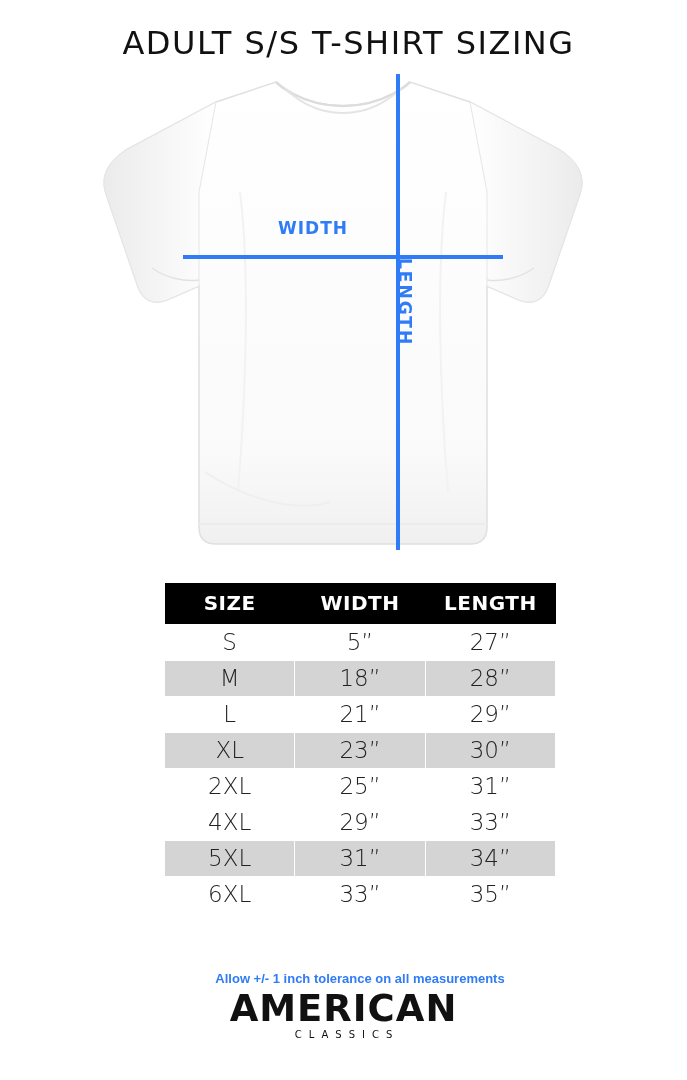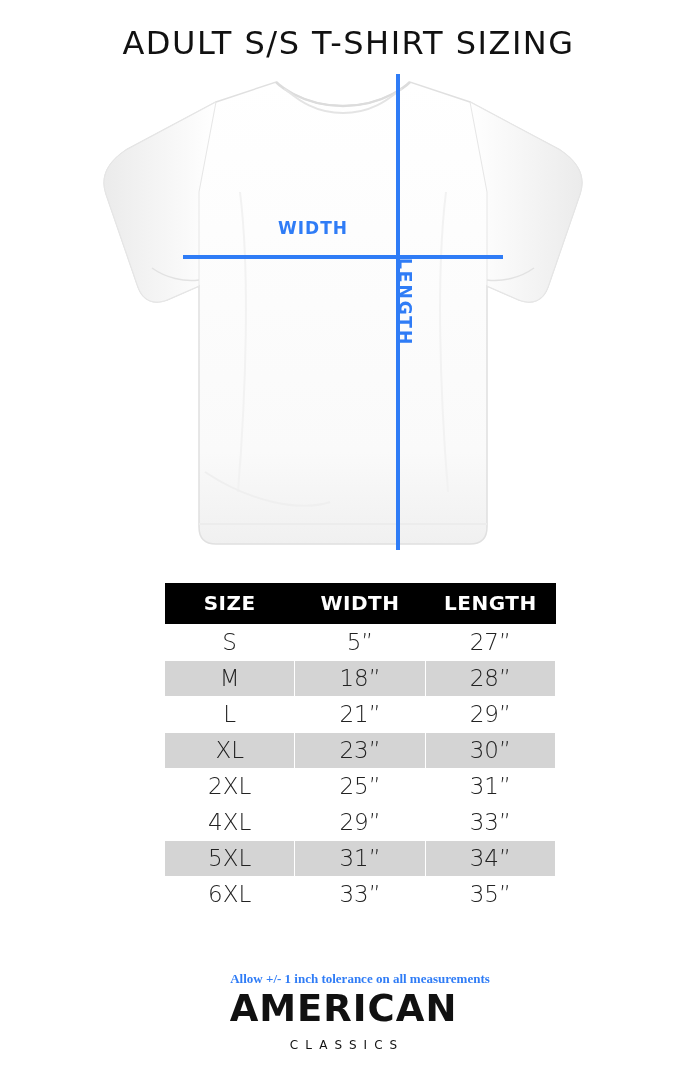--- a/index.html
+++ b/index.html
@@ -101,45 +101,45 @@
 
   .tolerance {
     position: absolute;
     left: 0;
     top: 388px;
     width: 392px;
     text-align: center;
     color: #2f7cf6;
     font-size: 13px;
     font-weight: bold;
-    font-family: Liberation Serif, serif;
+    font-family: Liberation Sans, sans-serif;
   }
 
   
   .brand {
     position: absolute;
     left: 0;
     top: 990px;
     width: 687px;
     text-align: center;
   }
   .brand-main {
     font-size: 37px;
     font-weight: bold;
     letter-spacing: 1px;
     color: #111111;
     font-family: "DejaVu Sans", sans-serif;
     line-height: 1;
   }
   .brand-sub {
-    font-size: 12px;
+    font-size: 10px;
     letter-spacing: 7px;
     color: #111111;
     font-family: "DejaVu Sans", sans-serif;
-    margin-top: 11px;
+    margin-top: 2px;
     padding-left: 7px;
   }
 </style>
 </head>
 <body>
 
 <h1 class="title">ADULT S/S T-SHIRT SIZING</h1>
 
 <div class="shirt-area">
   <svg class="shirt-svg" width="687" height="480" viewBox="0 0 687 480">

